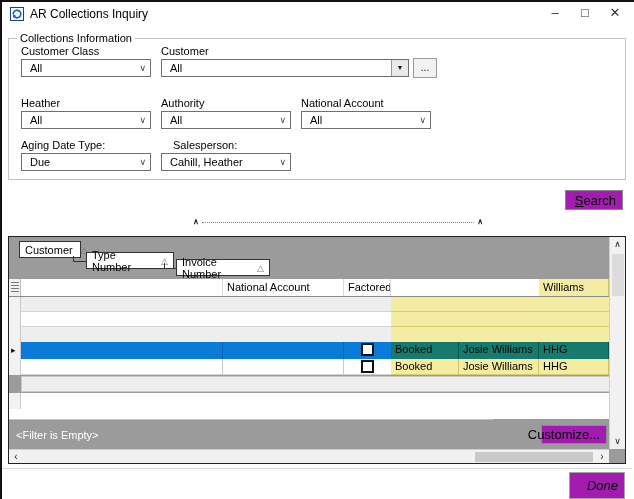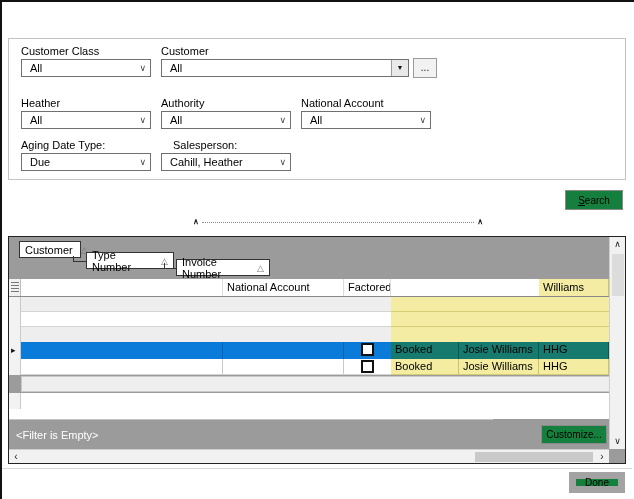--- a/index.html
+++ b/index.html
@@ -18,22 +18,22 @@
   .groupbox{position:absolute;left:6px;top:36px;width:618px;height:142px;border:1px solid #c3c3c3;}
   .groupbox-legend{position:absolute;left:8px;top:-7px;background:#fff;padding:0 3px;font-size:11px;color:#000;}
   .fld-label{position:absolute;font-size:11px;color:#000;}
   .combo{position:absolute;height:18px;border:1px solid #707070;background:#fff;font-size:11px;
          line-height:16px;padding-left:8px;color:#000;}
   .combo .chev{position:absolute;right:4px;top:1px;font-size:9px;color:#444;line-height:15px;}
   .combo .classic-arrow{position:absolute;right:0;top:0;width:17px;height:16px;background:#e9e9e9;
          border-left:1px solid #9a9a9a;text-align:center;font-size:7px;line-height:16px;color:#111;}
   .browse-btn{position:absolute;width:24px;height:20px;border:1px solid #9a9a9a;background:#f2f2f2;
          font-size:10px;text-align:center;line-height:16px;color:#111;}
-  .push-btn{position:absolute;border:1px solid #8a8a8a;background:#15803d;font-size:10px;color:#000;
-         text-align:center;display:flex;align-items:center;justify-content:center;}
+  .push-btn{position:absolute;border:1px solid #8a8a8a;background:#a21caf;font-size:13px;color:#000;
+         text-align:center;display:flex;align-items:center;justify-content:flex-end;}
   .push-btn .lbl{display:block;}
   .mnemonic .lbl::first-letter{text-decoration:underline;}
 
   
   .splitter{position:absolute;left:191px;top:215px;width:290px;height:10px;display:flex;align-items:center;}
   .splitter .caret{font-size:8px;line-height:8px;color:#222;font-weight:bold;}
   .splitter .dots{flex:1;border-top:1px dotted #8a8a8a;margin:0 3px;height:0;}
 
   
   .grid{position:absolute;left:6px;top:234px;width:618px;height:228px;border:1px solid #222;background:#9b9b9b;}
@@ -66,29 +66,45 @@
 
   
   .vscroll{position:absolute;left:600px;top:0;width:16px;height:212px;background:#f1f1f1;border-left:1px solid #cfcfcf;}
   .vscroll .arr{position:absolute;left:0;width:15px;height:15px;text-align:center;font-size:9px;line-height:15px;color:#222;}
   .vscroll .thumb{position:absolute;left:2px;top:17px;width:12px;height:42px;background:#dcdcdc;}
   .hscroll{position:absolute;left:0;top:212px;width:600px;height:14px;background:#f1f1f1;border-top:1px solid #cfcfcf;}
   .hscroll .arr{position:absolute;top:0;width:14px;height:13px;text-align:center;font-size:10px;line-height:13px;color:#222;}
   .hscroll .thumb{position:absolute;left:466px;top:2px;width:118px;height:10px;background:#c9c9c9;}
 
   .footer-sep{position:absolute;left:0;top:466px;width:630px;border-top:1px solid #d9d9d9;}
-  .done-btn{left:567px;top:470px;width:56px;height:21px;border:7px solid #a3a3a3;}
+  .done-btn{left:567px;top:470px;width:56px;height:27px;border:1px solid #a3a3a3;font-style:italic;}
 </style>
 </head>
 <body>
 
 <div class="window">
 
+  <div class="titlebar">
+    <span class="app-icon">
+      <svg width="14" height="14" viewBox="0 0 14 14">
+        <rect x="0.5" y="0.5" width="13" height="13" fill="#f4f8ff" stroke="#1e3f7a"></rect>
+        <path d="M3.2 7a3.8 3.8 0 1 1 1.3 2.9" stroke="#1e5fb0" stroke-width="1.6" fill="none"></path>
+        <path d="M3 10.5 L3 6.8 L6.4 9.2 Z" fill="#1e5fb0"></path>
+      </svg>
+    </span>
+    <span class="title-text">AR Collections Inquiry</span>
+    <div class="win-controls">
+      <span class="win-btn">–</span>
+      <span class="win-btn">□</span>
+      <span class="win-btn">✕</span>
+    </div>
+  </div>
 
   <div class="groupbox">
+    <span class="groupbox-legend">Collections Information</span>
 
     <span class="fld-label" style="left:12px;top:6px;">Customer Class</span>
     <div class="combo" style="left:12px;top:20px;width:130px;">
       <span>All</span>
       <span class="chev">∨</span>
     </div>
 
     <span class="fld-label" style="left:152px;top:6px;">Customer</span>
     <div class="combo" style="left:152px;top:20px;width:248px;">
       <span>All</span>

